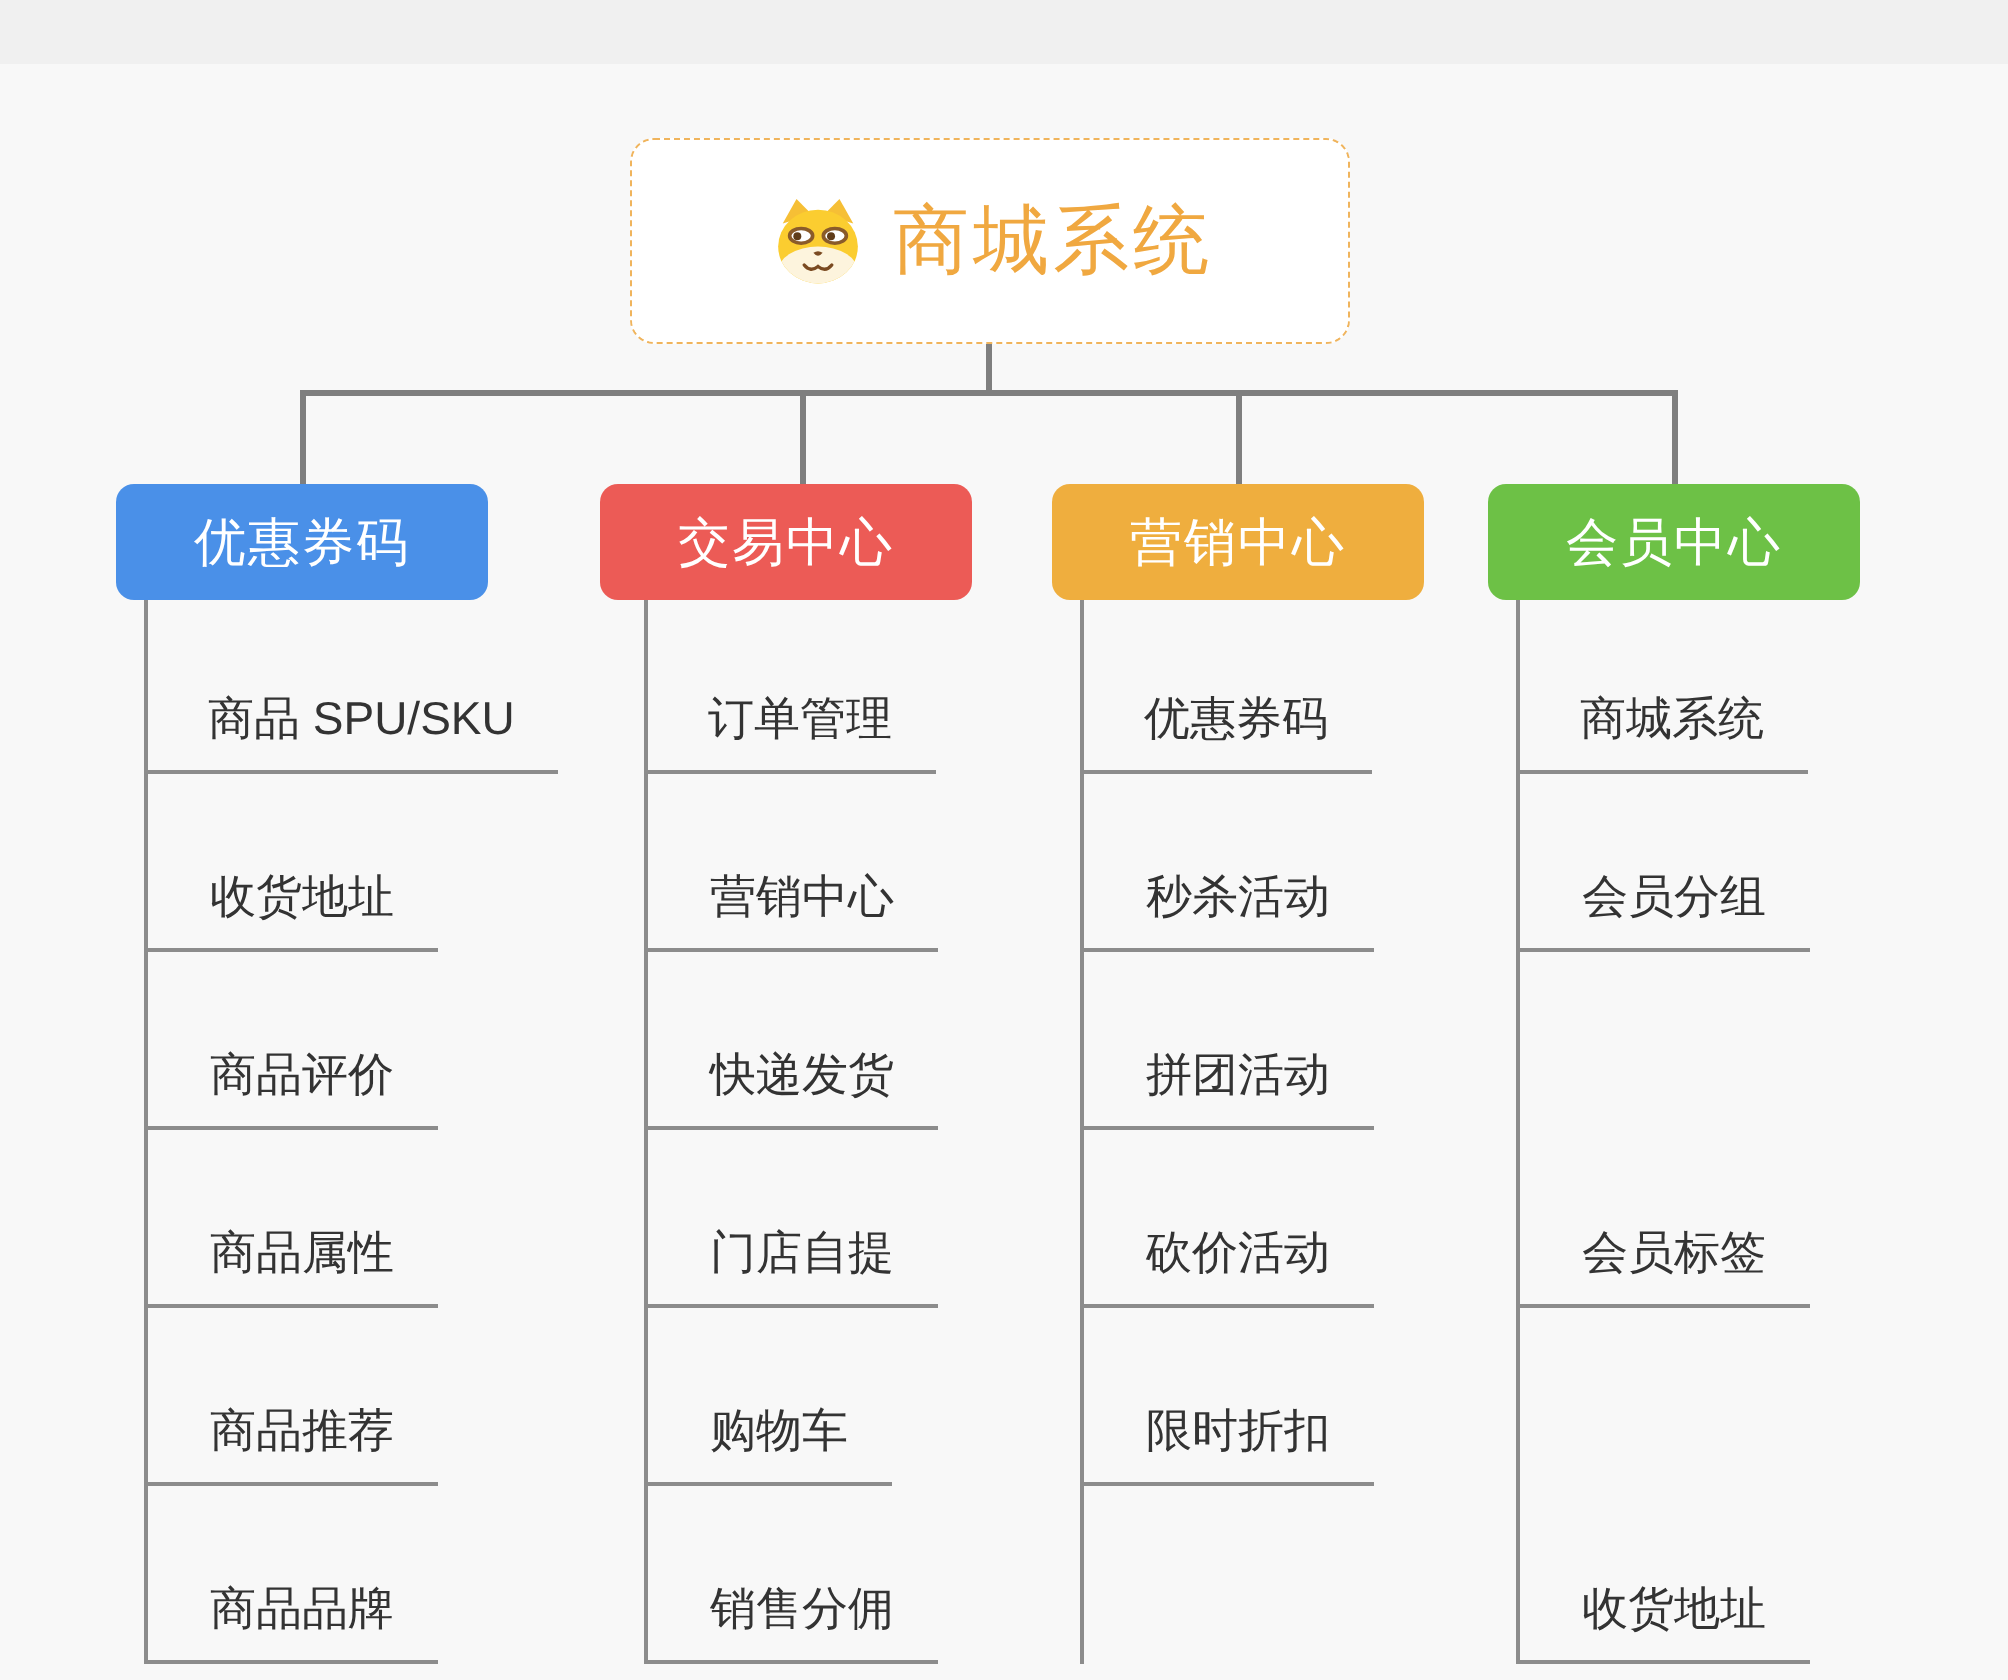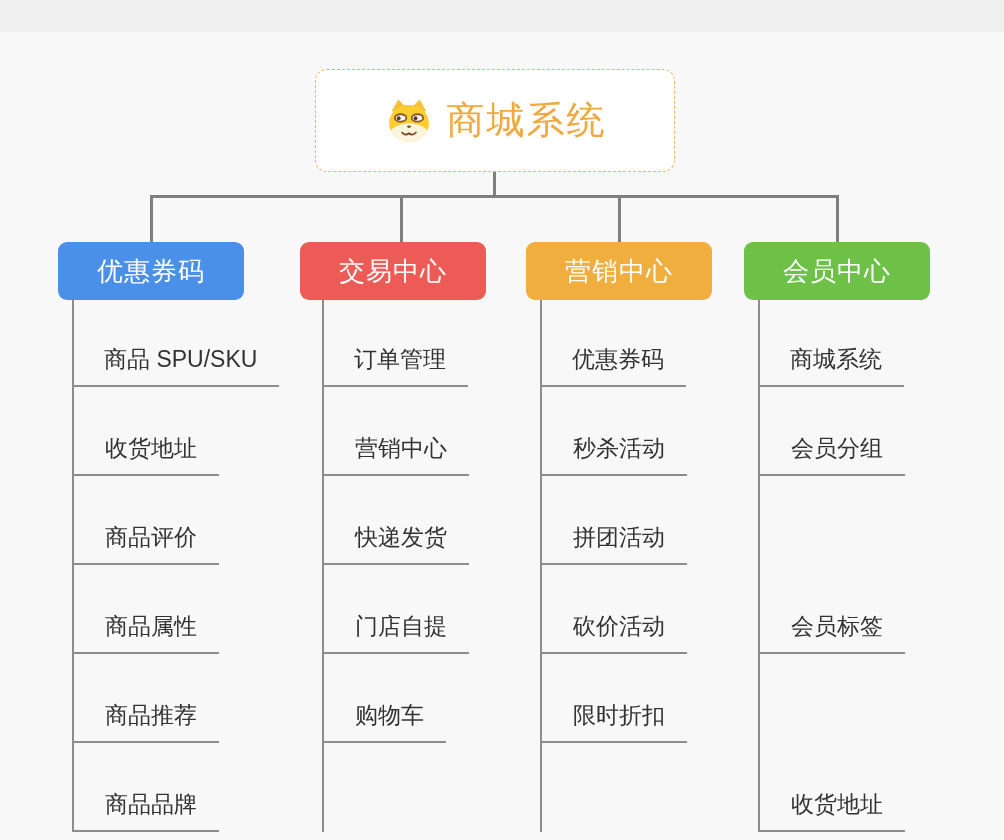--- a/index.html
+++ b/index.html
@@ -136,20 +136,21 @@
     <div class="item it-6">商品品牌</div>
   </div>
 
   <div class="column col-2">
     <div class="trunk"></div>
     <div class="item it-1">订单管理</div>
     <div class="item it-2">营销中心</div>
     <div class="item it-3">快递发货</div>
     <div class="item it-4">门店自提</div>
     <div class="item it-5">购物车</div>
+    <div class="item it-6">销售分佣</div>
   </div>
 
   <div class="column col-3">
     <div class="trunk"></div>
     <div class="item it-1">优惠券码</div>
     <div class="item it-2">秒杀活动</div>
     <div class="item it-3">拼团活动</div>
     <div class="item it-4">砍价活动</div>
     <div class="item it-5">限时折扣</div>
   </div>

